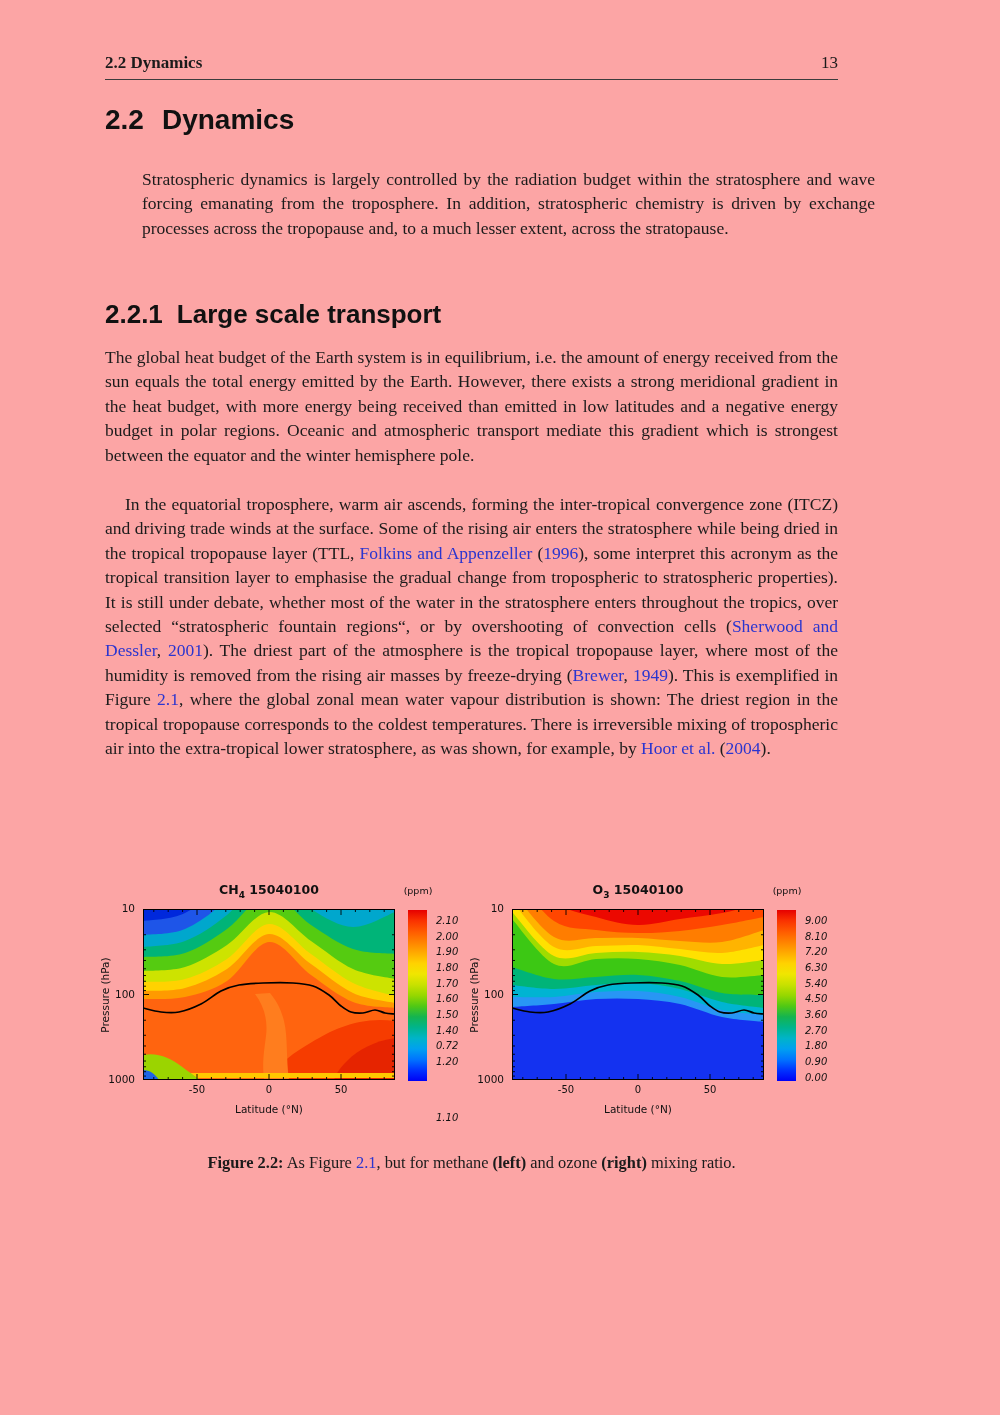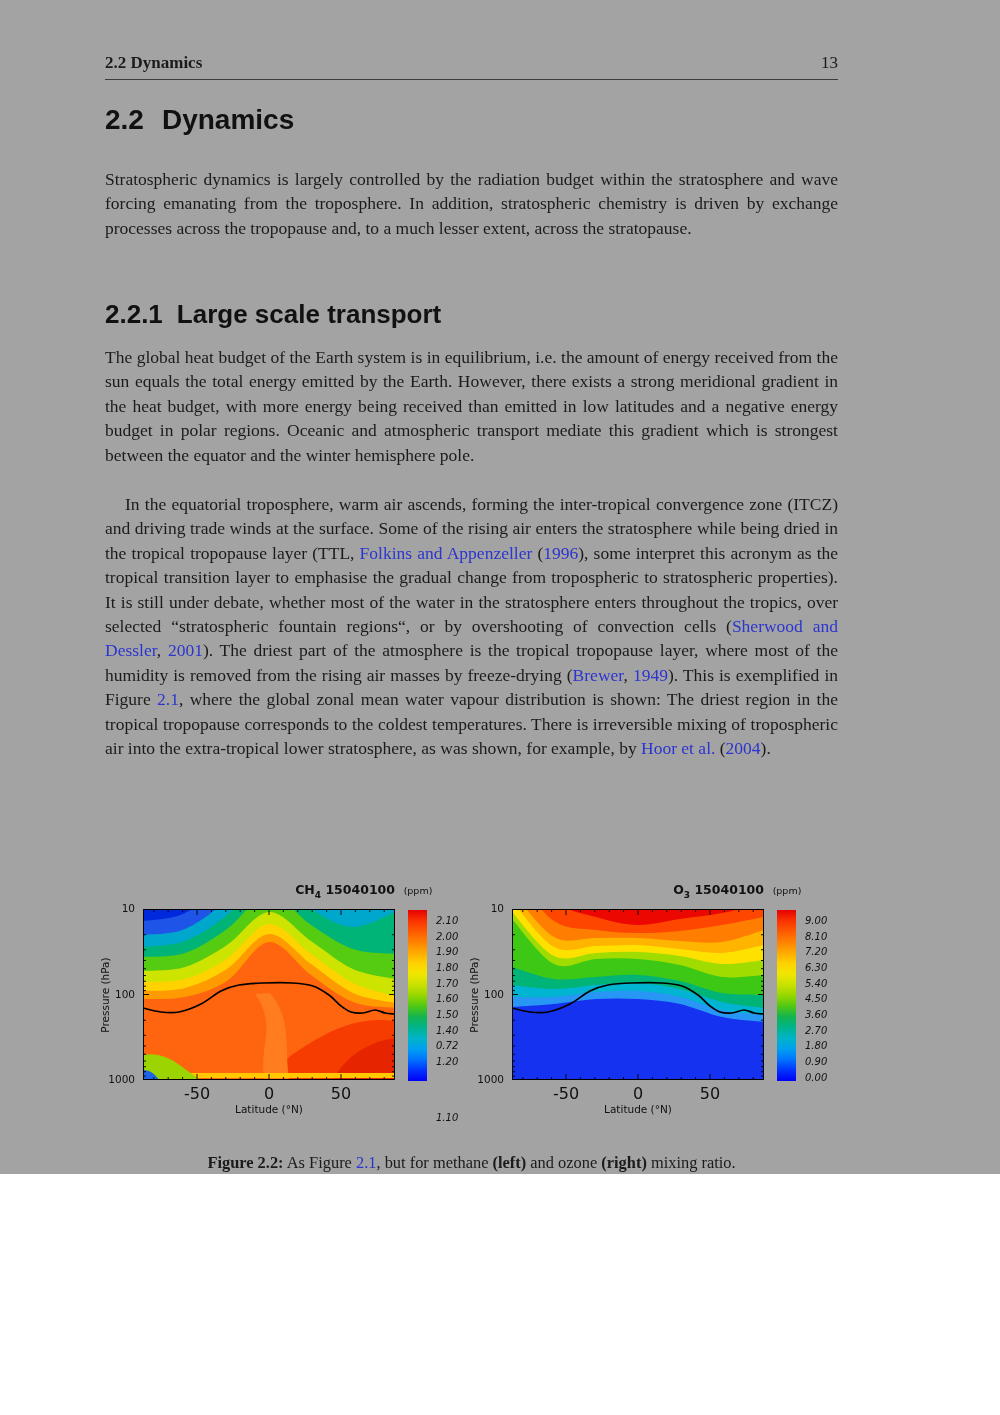--- a/index.html
+++ b/index.html
@@ -1,64 +1,64 @@
 <!DOCTYPE html>
 <html><head>
 <meta charset="utf-8">
 <style>
   html,body{margin:0;padding:0;background:#ffffff;}
-  .page{position:relative;width:1000px;height:1174px;background:#a3a3a3;
+  .page{position:relative;width:1000px;height:1415px;background:#fca5a5;
         font-family:"Liberation Serif",serif;color:#1b1b1b;overflow:hidden;}
 
   
   .running-header{position:absolute;left:105px;top:53px;width:733px;
         display:flex;justify-content:space-between;font-size:17px;}
   .running-header .hl{font-weight:bold;}
   .header-rule{position:absolute;left:105px;top:79px;width:733px;height:0;
         border-top:1.5px solid #3c3c3c;}
 
   
   .h1{position:absolute;left:105px;top:104px;margin:0;
         font-family:"Liberation Sans",sans-serif;font-weight:bold;font-size:28px;color:#111;}
   .h1 .num{margin-right:18px;}
   .h2{position:absolute;left:105px;top:299px;margin:0;
         font-family:"Liberation Sans",sans-serif;font-weight:bold;font-size:26px;color:#111;}
   .h2 .num{margin-right:14px;}
 
   
   .body-par{position:absolute;left:105px;width:733px;margin:0;
         font-size:17.5px;line-height:24.4px;text-align:justify;color:#1b1b1b;}
-  .pos-p1{top:167px;}
+  .pos-p1{top:167px;margin-left:37px;}
   .pos-p2{top:345px;}
   .pos-p3{top:492px;}
   .pos-p4{top:836px;text-align-last:justify;}
   .indent{text-indent:20px;}
   a.seg-link,.seg-link{color:#2b35cf;text-decoration:none;cursor:pointer;}
   .seg-bold{font-weight:bold;}
 
   
   .caption{position:absolute;left:105px;top:1152px;width:733px;
         text-align:center;font-size:16.4px;line-height:22px;}
 
   
   .plot{position:absolute;top:880px;width:380px;height:250px;
         font-family:"DejaVu Sans",sans-serif;color:#111;}
   .plot-0{left:90px;}
   .plot-1{left:459px;}
-  .plot-title{position:absolute;left:53px;top:2px;width:252px;text-align:right;
+  .plot-title{position:absolute;left:53px;top:2px;width:252px;text-align:center;
         font-size:12.5px;font-weight:bold;}
   .plot-title sub{font-size:9px;line-height:0;}
   .plot-ylabel{position:absolute;left:6px;top:29px;width:18px;height:171px;
         display:flex;align-items:center;justify-content:center;}
   .plot-ylabel span{display:block;transform:rotate(-90deg);white-space:nowrap;
         font-size:10.5px;}
   .plot-yticks .ytick{position:absolute;left:0;width:47px;text-align:right;
         padding-right:2px;box-sizing:border-box;font-size:10.5px;}
   .plot-field{position:absolute;left:53px;top:29px;width:252px;height:171px;display:block;}
-  .plot-xticks .xtick{position:absolute;top:204px;transform:translateX(-50%);font-size:16px;}
+  .plot-xticks .xtick{position:absolute;top:204px;transform:translateX(-50%);font-size:10px;}
   .plot-xlabel{position:absolute;left:53px;top:223px;width:252px;text-align:center;
         font-size:10.5px;}
   .cb-unit{position:absolute;left:300px;top:5px;width:56px;text-align:center;font-size:9.5px;}
   .colorbar{position:absolute;left:318px;top:30px;width:19px;height:171px;}
   .cb-ticks .cbtick{position:absolute;left:346px;font-size:10px;font-style:italic;}
 </style>
 </head>
 <body>
 
 <div class="page">

